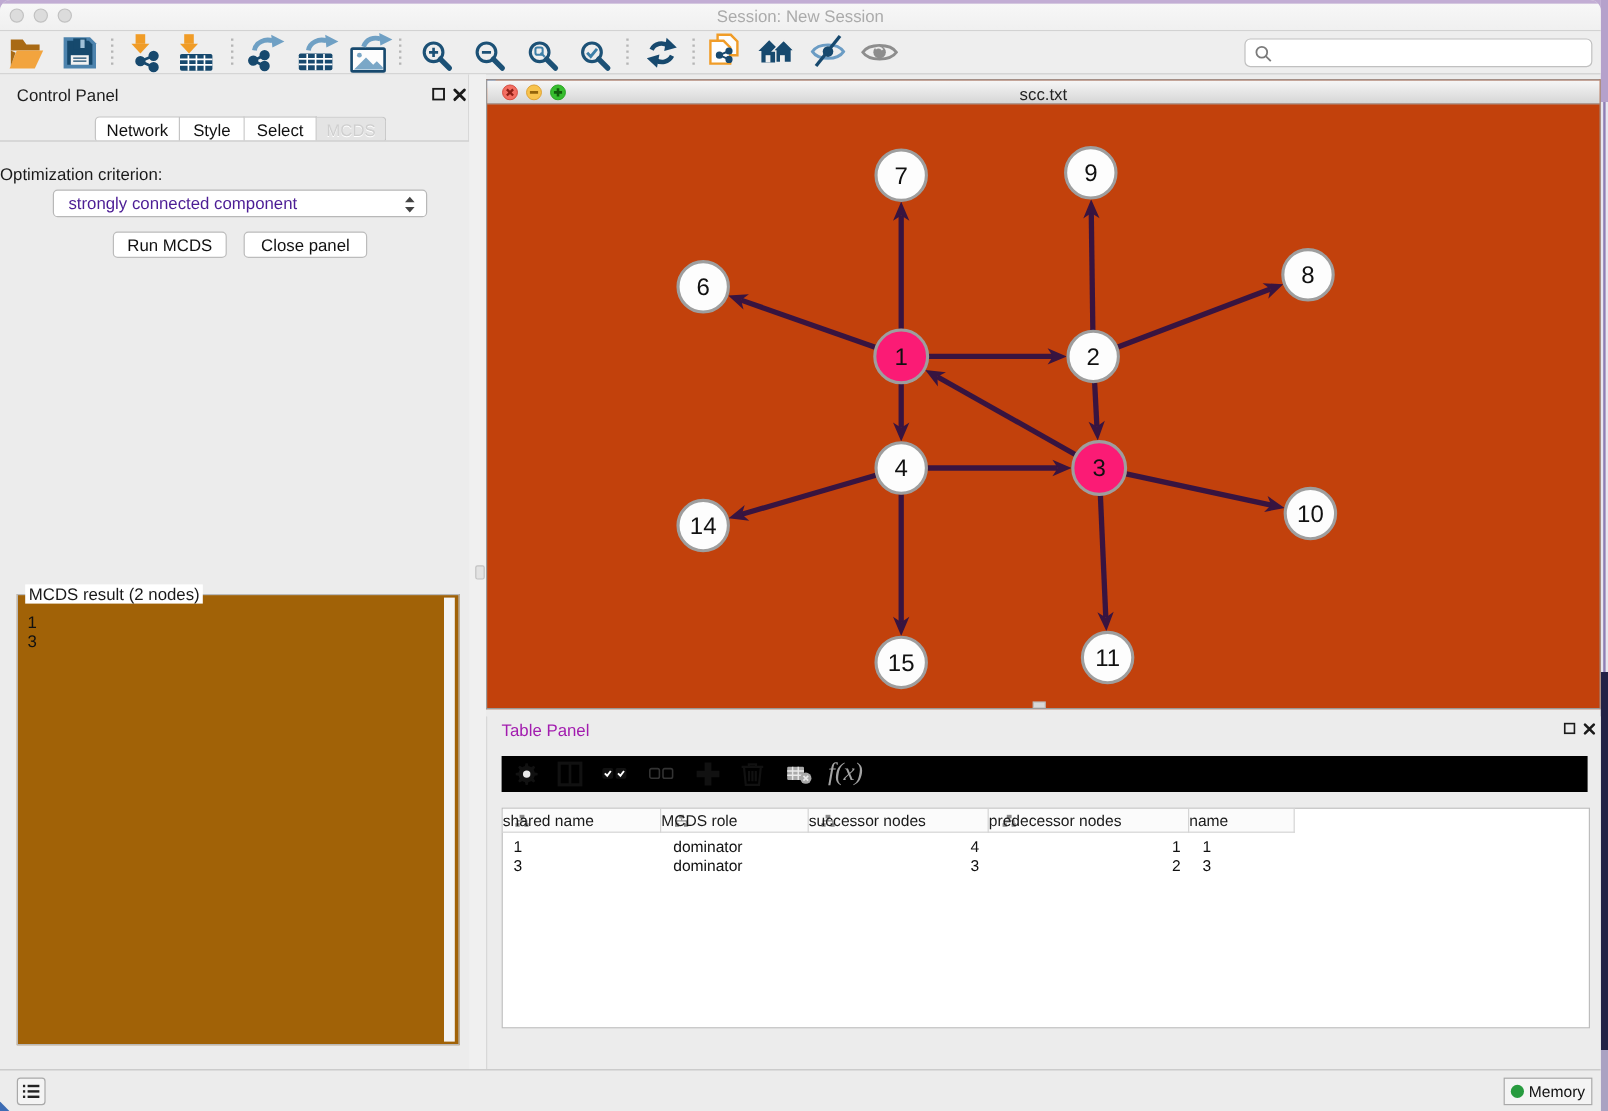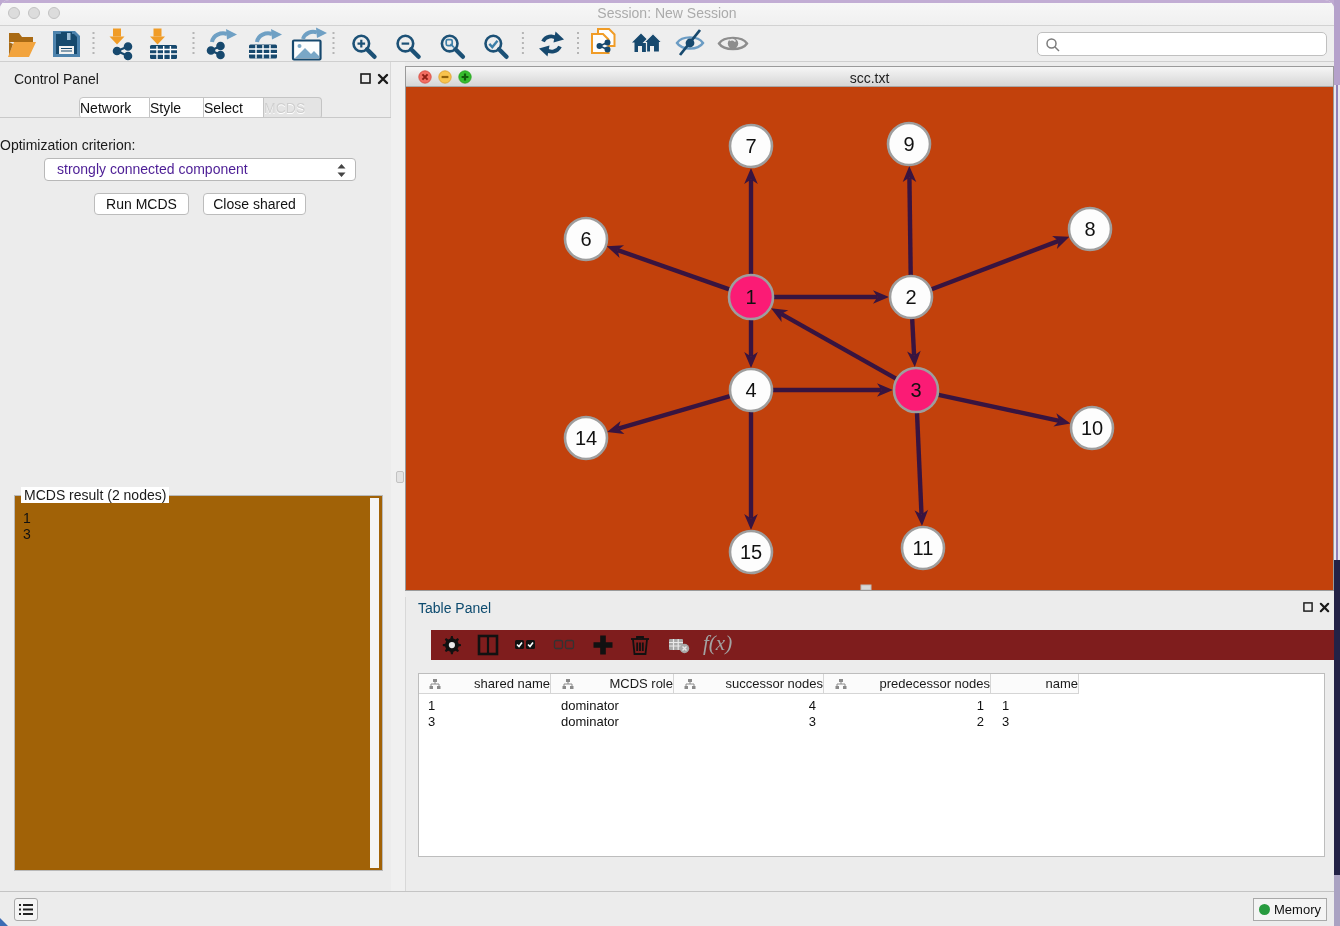--- a/index.html
+++ b/index.html
@@ -9,41 +9,41 @@
 #titlebar{position:absolute;left:0;top:3px;width:100%;height:23px;background:linear-gradient(#f7f7f7,#f0f0f0);border-bottom:1px solid #d2d2d2}
 .tl{position:absolute;top:4px;width:12px;height:12px;border-radius:50%;background:#dcdcdc;border:1px solid #c2c2c2}
 #wtitle{position:absolute;top:2px;left:0;width:100%;text-align:center;font-size:14px;color:#ababab}
 
 #toolbar{position:absolute;left:0;top:26px;width:100%;height:36px;background:#eeeeee;border-bottom:1px solid #cfcfcf}
 #search{position:absolute;left:1037px;top:6px;width:290px;height:24px;background:#fff;border:1px solid #c0c0c0;border-radius:5px}
 
 #cpanel{position:absolute;left:0;top:62px;width:391px;height:829px;background:#ececec;border-right:1px solid #d8d8d8}
 #cptitle{position:absolute;left:14px;top:9px;font-size:14px;color:#1d1d1d}
 .tabrow{position:absolute;display:flex}
-.tab{font-size:14px;color:#111;background:#fff;border:1px solid #c4c4c4;border-left:none;padding:2px 0;text-align:left}
+.tab{font-size:14px;color:#111;background:#fff;border:1px solid #c4c4c4;border-left:none;padding:2px 0;text-align:center}
 .tab.first{border-left:1px solid #c4c4c4;border-radius:4px 0 0 4px}
 .tab.seldis{background:#e4e4e4;color:#cfcfcf;text-shadow:0 1px 0 #fff;border-radius:0 4px 4px 0}
 #cpbody{position:absolute;left:0px;top:55px;width:391px;height:774px;background:#ececec;border-top:1px solid #c9c9c9}
 #optlabel{position:absolute;left:0;top:19px;width:100%;font-size:14px;color:#1a1a1a}
 #dropdown{position:absolute;left:44px;top:40px;width:312px;height:23px;background:#fff;border:1px solid #b8b8b8;border-radius:4px;font-size:14px;color:#4c1d95;line-height:21px;padding-left:12px}
 .btn{position:absolute;height:22px;background:#fff;border:1px solid #bcbcbc;border-radius:4px;font-size:14px;color:#111;text-align:center;line-height:20px}
 #mcdsbox{position:absolute;left:14px;top:377px;width:369px;height:376px;background:#a16207;border:1px solid #b9b9b9}
 #mcdslegend{position:absolute;left:6px;top:-9px;background:#fff;padding:0 3px;font-size:14px;color:#1a1a1a}
 
 #netwin{position:absolute;left:405px;top:66px;width:929px;height:525px;border:1px solid #9a9a9a;border-top:none;background:#c2410c}
 #nettitle{position:absolute;left:0;top:0;width:100%;height:21px;background:linear-gradient(#f6f6f6,#d6d6d6);border-top:1px solid #9a9a9a;border-bottom:1px solid #a8a8a8}
 #netname{position:absolute;top:3px;width:100%;text-align:center;font-size:14px;color:#222}
 
 #tpanel{position:absolute;left:405px;top:597px;width:929px;height:294px;background:#ececec;border-left:1px solid #d8d8d8}
-#tptitle{position:absolute;left:12px;top:3px;font-size:14px;color:#0c4a6e}
-#ttoolbar{position:absolute;left:25px;top:33px;width:905px;height:30px;background:#7f1d1d}
+#tptitle{position:absolute;left:12px;top:3px;font-size:14px;color:#a21caf}
+#ttoolbar{position:absolute;left:12px;top:33px;width:905px;height:30px;background:#000000}
 .ti{position:absolute;top:4px;width:22px;height:22px}
 #ttable{position:absolute;left:12px;top:76px;width:907px;height:184px;background:#fff;border:1px solid #bdbdbd}
 .hi{position:absolute;top:4px}
-.th{position:absolute;top:0;height:20px;border-right:1px solid #d5d5d5;font-size:13px;color:#1a1a1a;text-align:right;line-height:20px}
+.th{position:absolute;top:0;height:20px;border-right:1px solid #d5d5d5;font-size:13px;color:#1a1a1a;text-align:left;line-height:20px}
 .trow{position:absolute;font-size:13px;color:#111}
 .btab{font-size:14px;color:#111;background:#fff;border:1px solid #c4c4c4;border-left:none;padding:2px 0;text-align:center}
 
 #statusbar{position:absolute;left:0;top:891px;width:1334px;height:35px;background:#ececec;border-top:1px solid #c4c4c4}
 #memstat{position:absolute;right:7px;top:6px;width:74px;height:23px;background:#f4f4f4;border:1px solid #a9a9a9;font-size:13px;color:#111;text-align:center;line-height:21px}
 #listbtn{position:absolute;left:14px;top:6px;width:24px;height:23px;background:#f4f4f4;border:1px solid #a9a9a9;border-radius:3px}
 </style></head>
 <body>
 <div id="sliver" style="position:absolute;left:1334px;top:0;width:6px;height:926px;background:#e8e6ee">
   <div style="position:absolute;left:0;top:0;width:6px;height:85px;background:#b5a1cb"></div>
@@ -208,21 +208,21 @@
       <div class="tab seldis" style="width:58px">MCDS</div>
     </div>
     <div id="cpbody">
       <div id="optlabel">Optimization criterion:</div>
       <div id="dropdown">strongly connected component
         <svg class="abs" style="right:8px;top:4px" width="11" height="15" viewBox="0 0 11 15">
             <path d="M1.5 5.5L5.5 1l4 4.5z M1.5 9.5L5.5 14l4-4.5z" fill="#444"></path>
           </svg>
       </div>
       <div class="btn" style="left:94px;top:75px;width:95px">Run MCDS</div>
-      <div class="btn" style="left:203px;top:75px;width:103px">Close shared</div>
+      <div class="btn" style="left:203px;top:75px;width:103px">Close panel</div>
       <div id="mcdsbox">
         <div id="mcdslegend">MCDS result (2 nodes)</div>
         <div style="position:absolute;left:8px;top:14px;font-size:14px;color:#111;line-height:16px">1<br>3</div>
         <div style="position:absolute;right:3px;top:2px;width:9px;height:370px;background:#f4f4f4"></div>
       </div>
     </div>
   </div>
   <div style="position:absolute;left:391px;top:62px;width:14px;height:829px;background:#f0f0f0"></div>
   <div style="position:absolute;left:396px;top:471px;width:8px;height:12px;background:#e3e3e3;border:1px solid #c2c2c2;border-radius:2px"></div>
   <div id="netwin">

